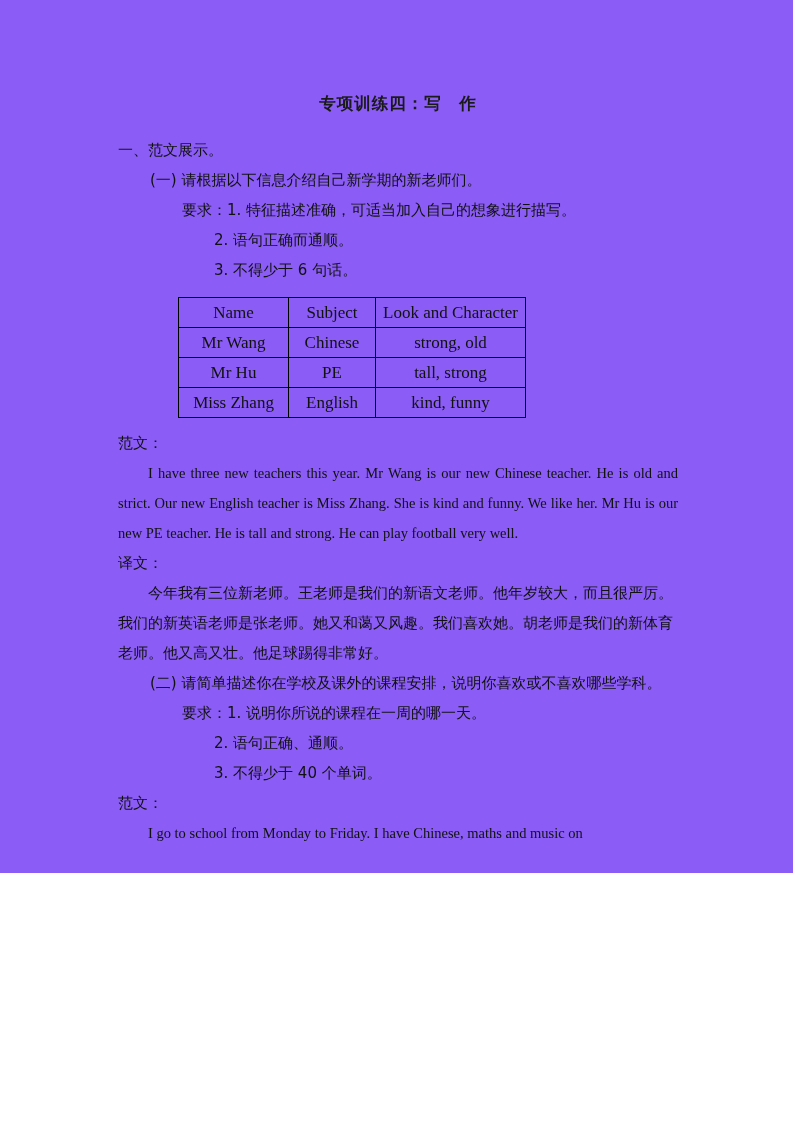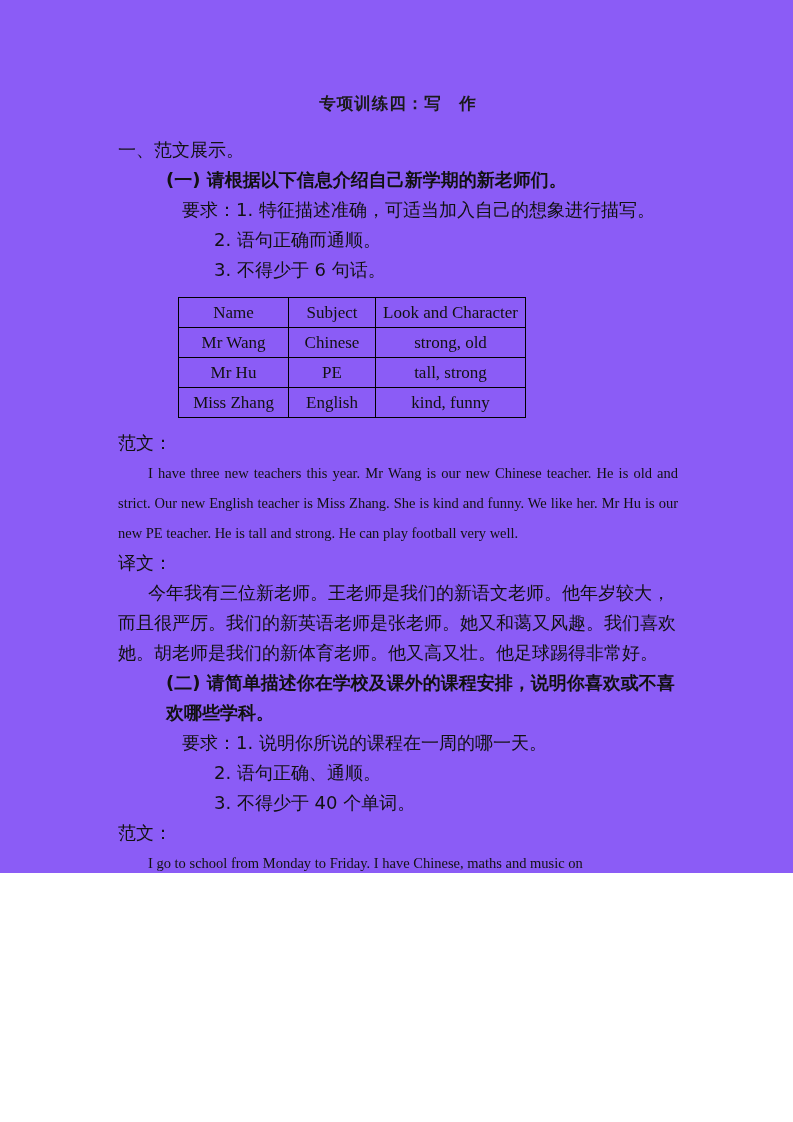--- a/index.html
+++ b/index.html
@@ -39,39 +39,39 @@
     font-weight: bold;
     letter-spacing: 1px;
     line-height: 1.4;
     margin: 0 0 20px 0;
     color: #1a1a1a;
   }
 
   
   .cn {
     font-family: "DejaVu Sans", "Liberation Sans", sans-serif;
-    font-size: 18px;
+    font-size: 15px;
     line-height: 30px;
     color: #111;
     margin: 0;
   }
   .en {
     font-family: "Liberation Serif", "DejaVu Serif", serif;
     font-size: 14.5px;
     line-height: 30px;
     color: #111;
     margin: 0;
     text-align: justify;
     text-justify: inter-word;
   }
   .section-label {
     margin-top: 0;
   }
   .lvl1 { margin-left: 0px; }
-  .lvl2 { margin-left: 48px; font-weight: bold; }
+  .lvl2 { margin-left: 32px; }
   .lvl3 { margin-left: 64px; }
   .lvl3b { margin-left: 96px; }
 
   .para-indent { text-indent: 30px; }
 
   
   .tbl-wrap {
     margin: 12px 0 10px 60px;
   }
   table.info {

